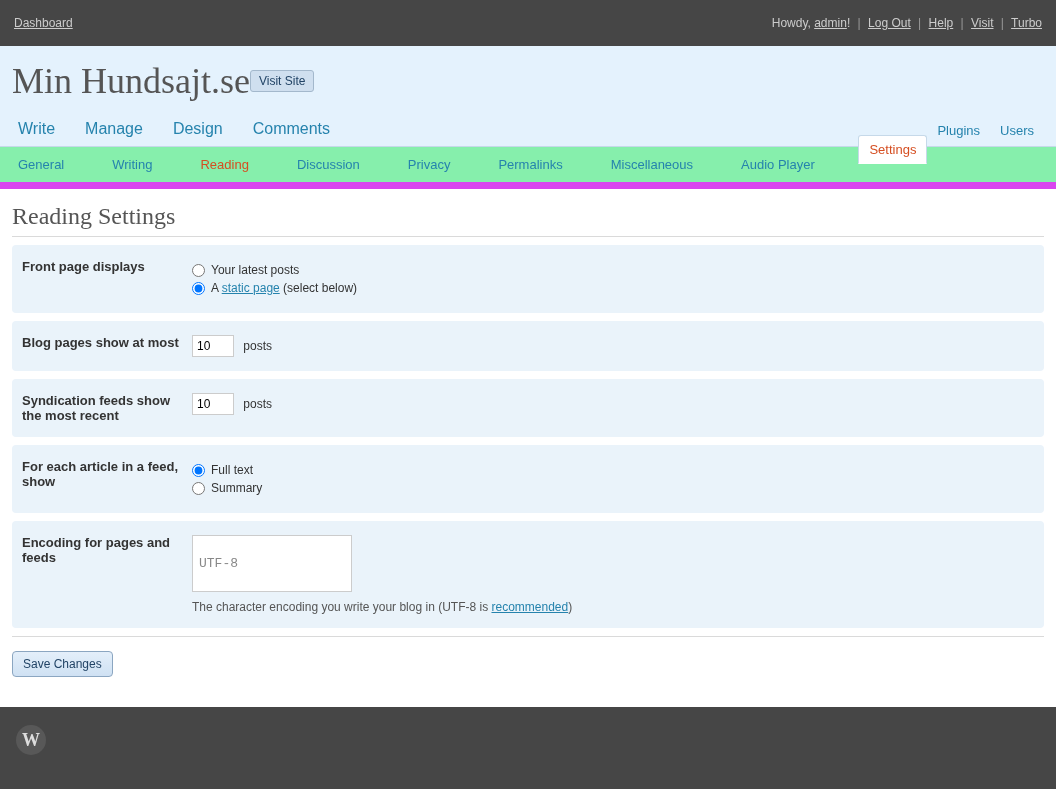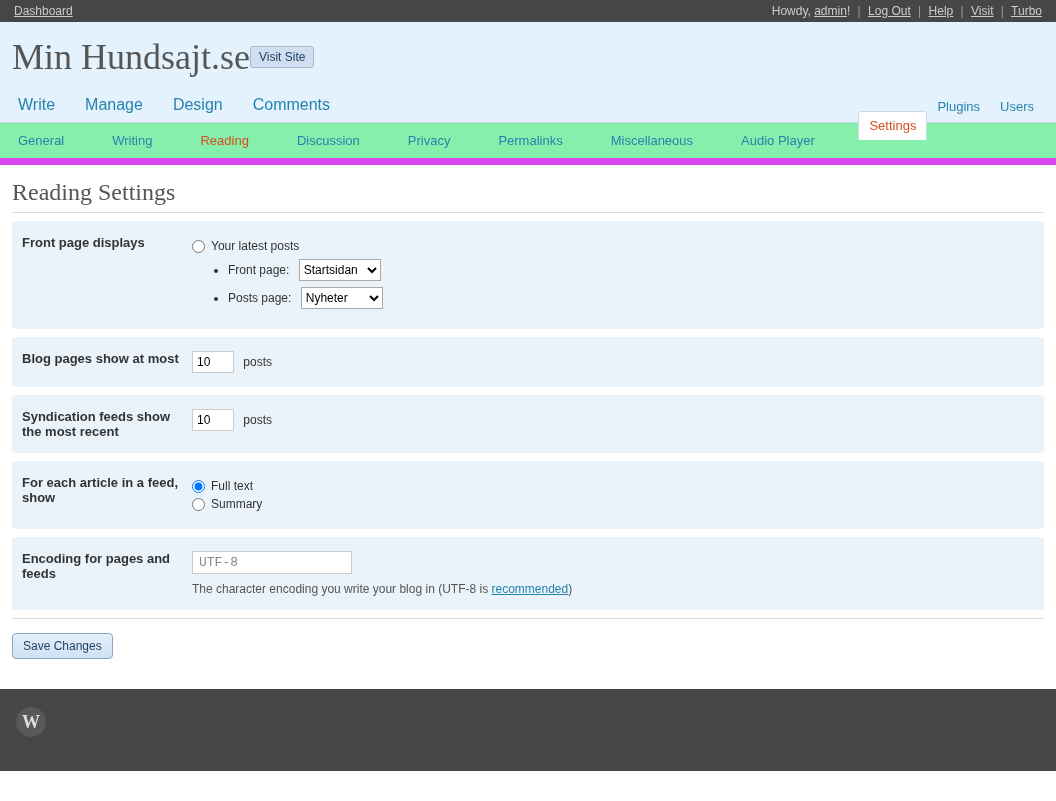--- a/index.html
+++ b/index.html
@@ -10,21 +10,21 @@
     color: #333;
     background: #fff;
     width: 1056px;
   }
   a { text-decoration: none; }
 
   
   .topbar {
     background: #464646;
     color: #ccc;
-    height: 22px;
+    height: 46px;
     padding: 0 14px;
     display: flex;
     justify-content: space-between;
     align-items: center;
     font-size: 12px;
   }
   .topbar a { color: #ccc; text-decoration: underline; }
   .topbar .sep { color:#999; margin:0 4px; }
   .topbar-left { color:#ccc; }
 
@@ -140,21 +140,21 @@
   }
   input[type=text].sm {
     width:42px;
     border:1px solid #ccc;
     padding:3px 4px;
     font-size:12px;
   }
   input[type=text].md {
     width:160px;
     border:1px solid #ccc;
-    padding:3px 6px;
+    padding:20px 6px;
     font-family: "Courier New", monospace;
     font-size:13px;
     color:#888;
   }
   .posts-suffix { margin-left:6px; color:#333; font-size:12px; }
   .desc { color:#555; font-size:12px; margin-top:8px; }
 
   .divider-line { border-top:1px solid #dadada; margin:8px 0 14px 0; }
 
   .save-btn {
@@ -258,34 +258,26 @@
   <h2 class="page-title">Reading Settings</h2>
 
   
   <div class="form-section">
     <div class="label-col">Front page displays</div>
     <div class="field-col">
       <div class="radio-row">
         <input type="radio" name="show_on_front" style="">
         <span>Your latest posts</span>
       </div>
-      <ul class="sub-list">
-        <li>
-          <label>Front page:</label>
-          <select>
-            <option>Startsidan</option>
-          </select>
-        </li>
-        <li>
-          <label>Posts page:</label>
-          <select>
-            <option>Nyheter</option>
-          </select>
-        </li>
-      </ul>
+      <div class="radio-row">
+        <input type="radio" name="show_on_front" checked="" style="">
+        <span>
+          <span>A </span><a href="#">static page</a><span> (select below)</span>
+        </span>
+      </div>
     </div>
   </div>
 
   
   <div class="form-section">
     <div class="label-col">Blog pages show at most</div>
     <div class="field-col">
       <input type="text" class="sm" value="10" style="">
       <span class="posts-suffix">posts</span>
     </div>

